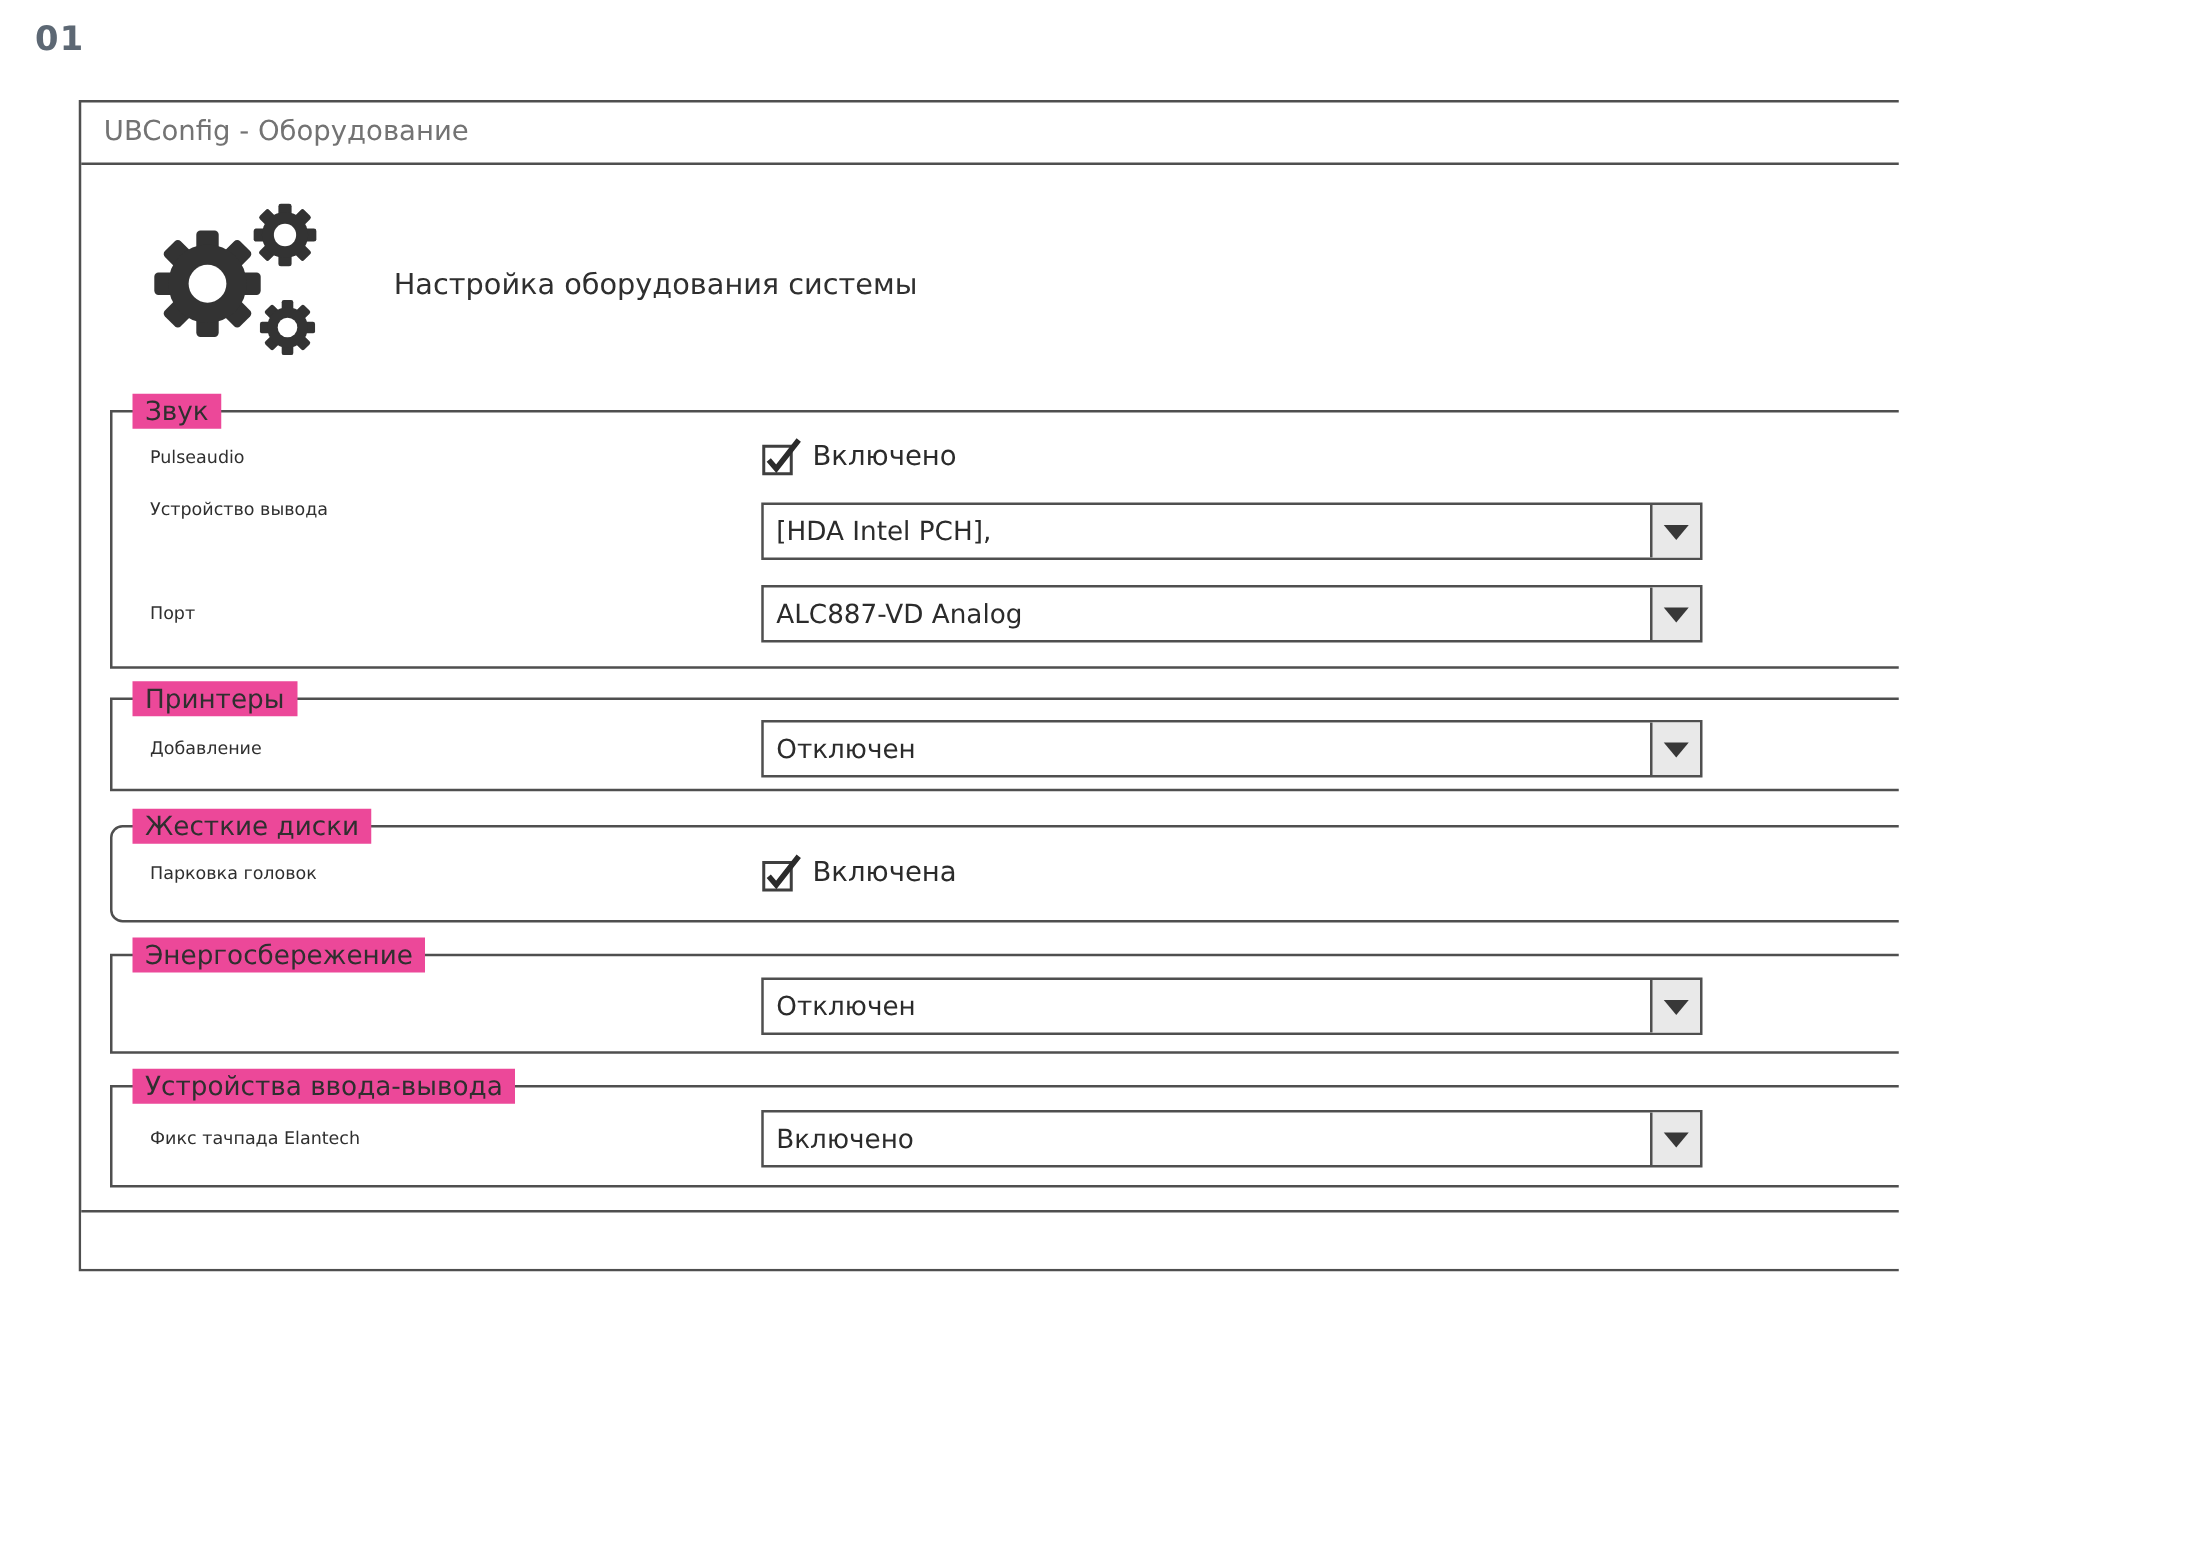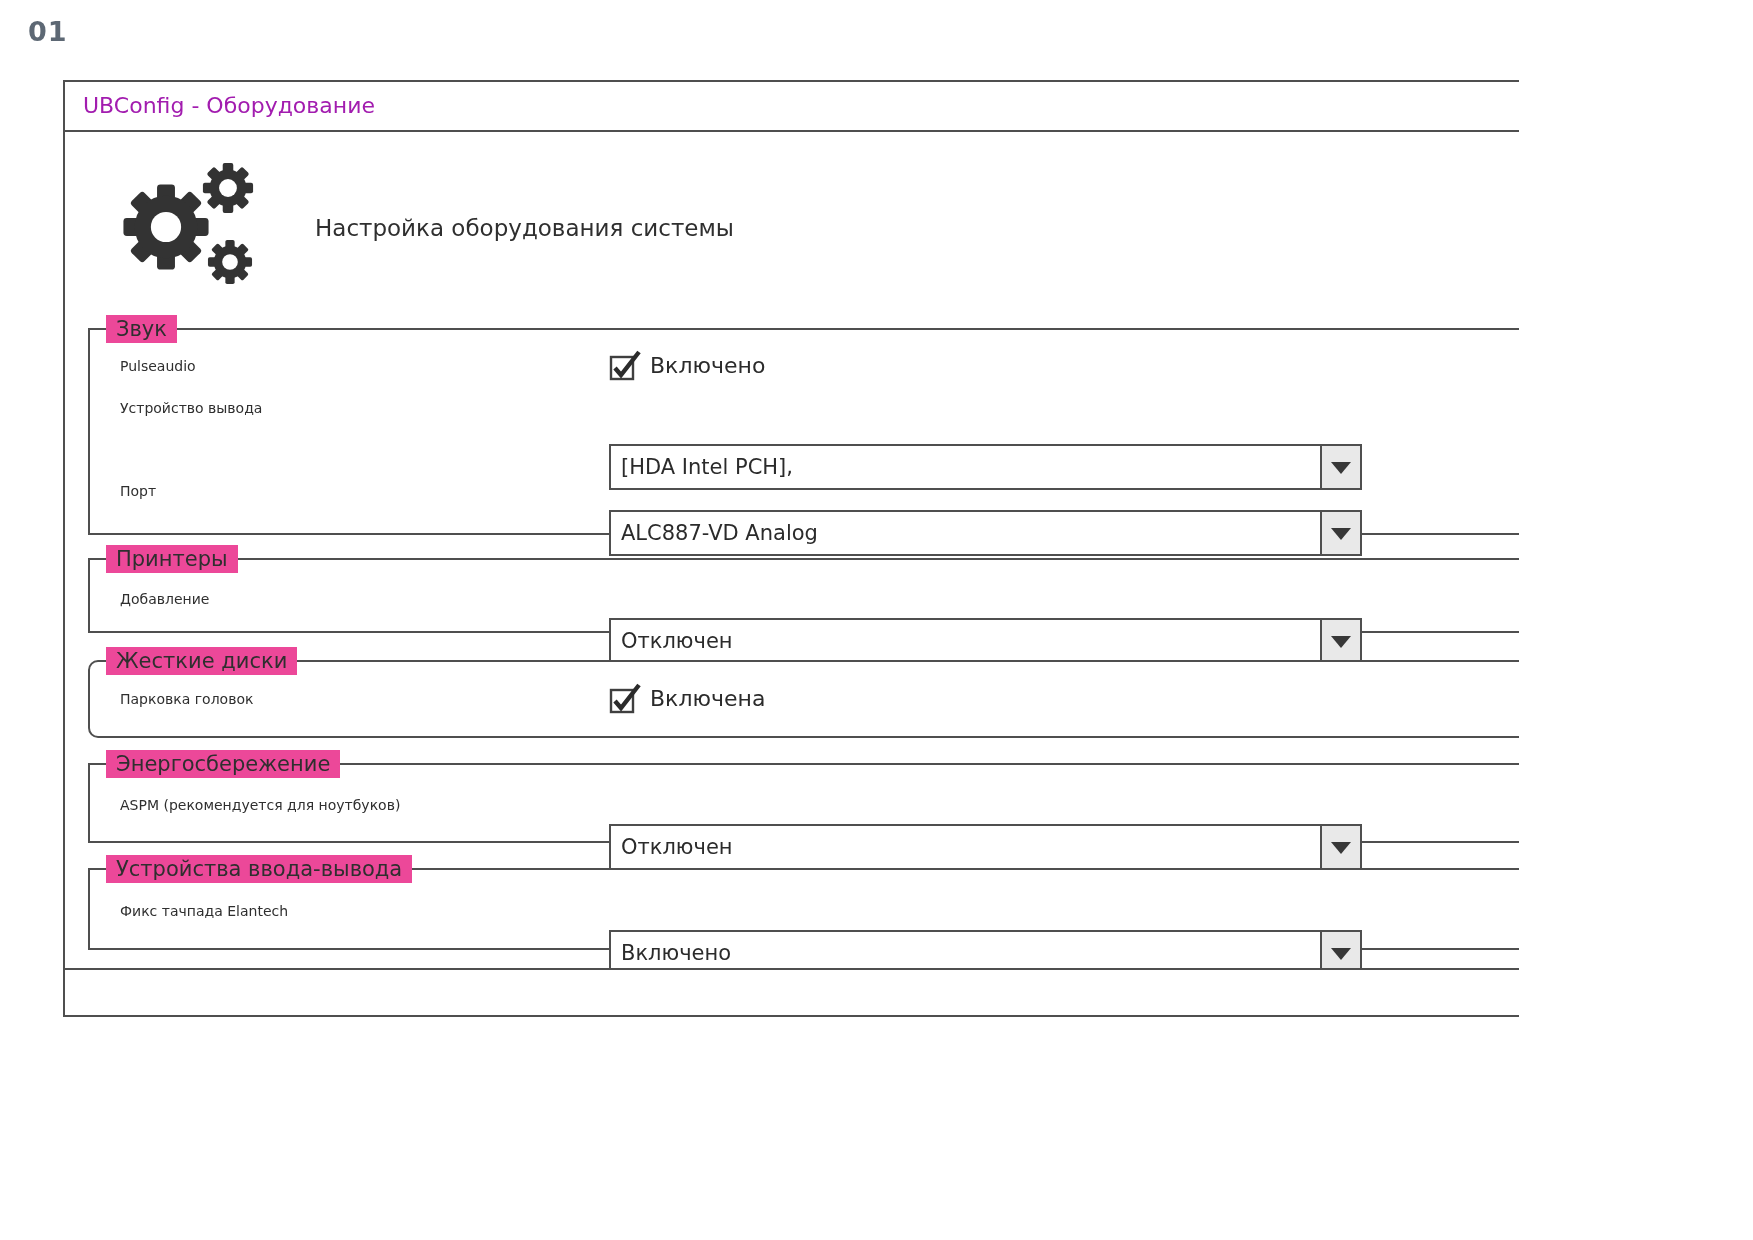--- a/index.html
+++ b/index.html
@@ -8,21 +8,21 @@
   .canvas { position:relative; width:1519px; height:1240px; overflow:hidden;padding-left:35px; }
 
   .page-label { position:absolute; left:28px; top:16px; font-size:27px; font-weight:bold;
                 color:#5d6874; letter-spacing:1px; }
 
   
   .win { position:absolute; left:63px; top:80px; width:1620px; height:937px;
          background:#fff; border:2px solid #4f4f4f; }
 
   .titlebar { position:relative; height:50px; border-bottom:2px solid #4f4f4f; }
-  .titlebar .title { position:absolute; left:18px; top:0; line-height:48px; font-size:22px; color:#a21caf; }
+  .titlebar .title { position:absolute; left:18px; top:0; line-height:48px; font-size:22px; color:#737373; }
   .btn-min { position:absolute; right:62px; top:22px; width:26px; height:8px; background:#5a5a5a;
              border-radius:1px; cursor:default; }
   .btn-close { position:absolute; right:8px; top:11px; width:28px; height:28px; cursor:default; }
 
   
   .gears { position:absolute; left:50px; top:52px; }
   .subtitle { position:absolute; left:250px; top:130px; height:32px; line-height:32px; font-size:23px; color:#2f2f2f; }
 
   
   .group { position:absolute; left:23px; width:1579px; border:2px solid #4f4f4f; background:#fff; }
@@ -31,21 +31,21 @@
   .g1 { top:246px; height:207px; }
   .g2 { top:476px; height:75px;  }
   .g3 { top:578px; height:78px;border-radius:10px;  }
   .g4 { top:681px; height:80px;  }
   .g5 { top:786px; height:82px;  }
 
   .flabel { position:absolute; left:30px; height:32px; line-height:32px; font-size:14px; color:#2f2f2f; white-space:nowrap; }
 
   
   .dropdown { position:absolute; left:519px; width:753px; height:46px; background:#fff;
-              border:2px solid #4f4f4f; cursor:default;margin-top:42px; }
+              border:2px solid #4f4f4f; cursor:default; }
   .dropdown .value { position:absolute; left:10px; top:0; line-height:42px; font-size:21px; color:#2b2b2b; white-space:nowrap; }
   .dropdown .dd-btn { position:absolute; right:0; top:0; width:40px; height:42px;
                       background:#e9e9e9; border-left:2px solid #4f4f4f; }
   .dropdown .dd-arrow { position:absolute; left:50%; top:50%; margin:-5px 0 0 -10px; width:0; height:0;
                         border-left:10px solid transparent; border-right:10px solid transparent;
                         border-top:12px solid #383838; }
 
   
   .checkrow-box { position:absolute; left:518px; cursor:default; }
   .checkrow-text { position:absolute; left:560px; height:32px; line-height:32px; font-size:22px; color:#2b2b2b; white-space:nowrap; }
@@ -144,21 +144,20 @@
       <svg class="checkrow-box" style="top:18px" width="36" height="34" viewBox="0 0 36 34">
         <rect x="3" y="10" width="22" height="22" fill="#ffffff" stroke="#3f3f3f" stroke-width="2.4"></rect>
         <path d="M7 21 L13 28 L31 5" fill="none" stroke="#2b2b2b" stroke-width="4.4"></path>
       </svg>
       <span class="checkrow-text" style="top:21px">Включена</span>
     </div>
 
     <div class="group g4">
       <span class="legend">Энергосбережение</span>
 
-      <span class="flabel" style="top:24px">ASPM (рекомендуется для ноутбуков)</span>
       <div class="dropdown" style="top:17px">
         <span class="value">Отключен</span>
         <div class="dd-btn">
           <span class="dd-arrow"></span>
         </div>
       </div>
     </div>
 
     <div class="group g5">
       <span class="legend">Устройства ввода-вывода</span>

